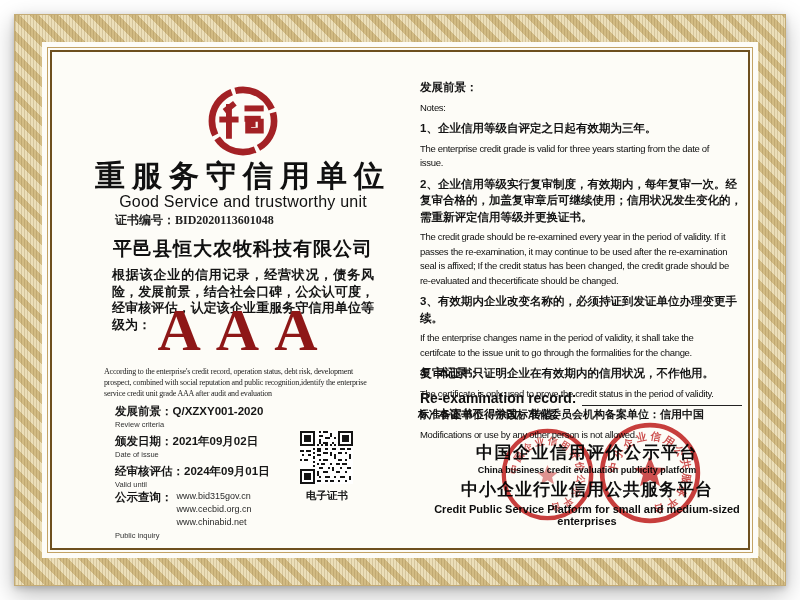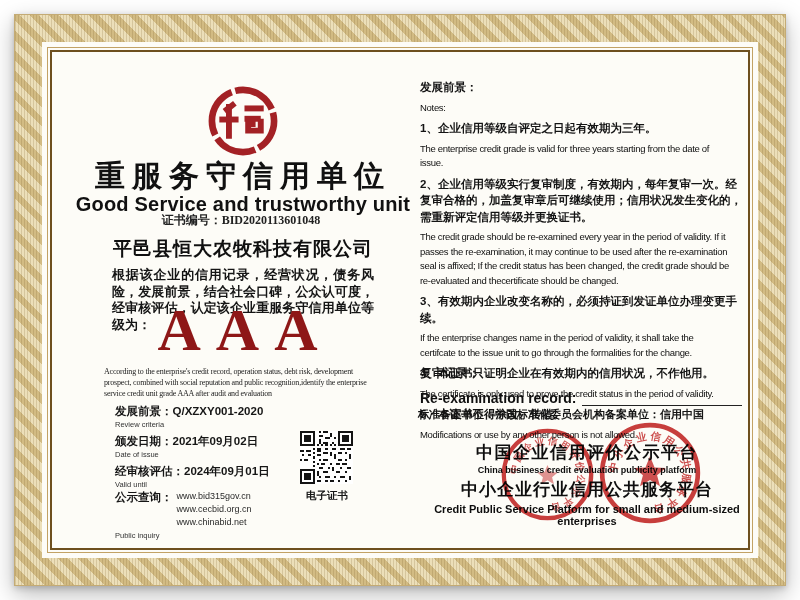--- a/index.html
+++ b/index.html
@@ -16,22 +16,22 @@
     box-shadow:0 8px 22px rgba(0,0,0,.28), 0 2px 6px rgba(0,0,0,.18);}
   .paper{position:absolute;inset:42px;background:#fdfcf7;}
   .frame-outer{position:absolute;inset:47px;border:1px solid #c2a265;}
   .frame-inner{position:absolute;inset:50px;border:2px solid #6d4f1e;}
   .abs{position:absolute;}
   
   .logo{left:206px;top:84px;width:74px;height:74px;}
   .title-cn{left:70px;top:156px;width:346px;text-align:center;
     font-size:30px;font-weight:900;letter-spacing:7px;color:#111;}
   .title-en{left:70px;top:193px;width:346px;text-align:center;
-    font-size:20px;font-weight:700;color:#111;letter-spacing:.2px;}
-  .certno{left:115px;top:212px;width:252px;text-align:center;
+    font-size:16px;font-weight:400;color:#111;letter-spacing:.2px;}
+  .certno{left:115px;top:212px;width:252px;text-align:left;
     font-family:"Liberation Serif",serif;font-weight:700;font-size:12px;color:#222;}
   .company{left:70px;top:236px;width:346px;text-align:center;
     font-size:19px;font-weight:800;letter-spacing:1px;color:#101010;}
   .intro-cn{left:112px;top:267px;width:262px;font-size:13px;font-weight:700;
     line-height:16.5px;text-align:justify;color:#151515;}
   .grade{left:80px;top:296px;width:330px;text-align:center;
     font-family:"Liberation Serif",serif;font-size:60px;font-weight:700;
     letter-spacing:15px;color:#8e1717;}
   .intro-en{left:104px;top:366px;width:278px;font-family:"Liberation Serif",serif;
     font-size:8px;letter-spacing:-.2px;line-height:11px;color:#222;}

